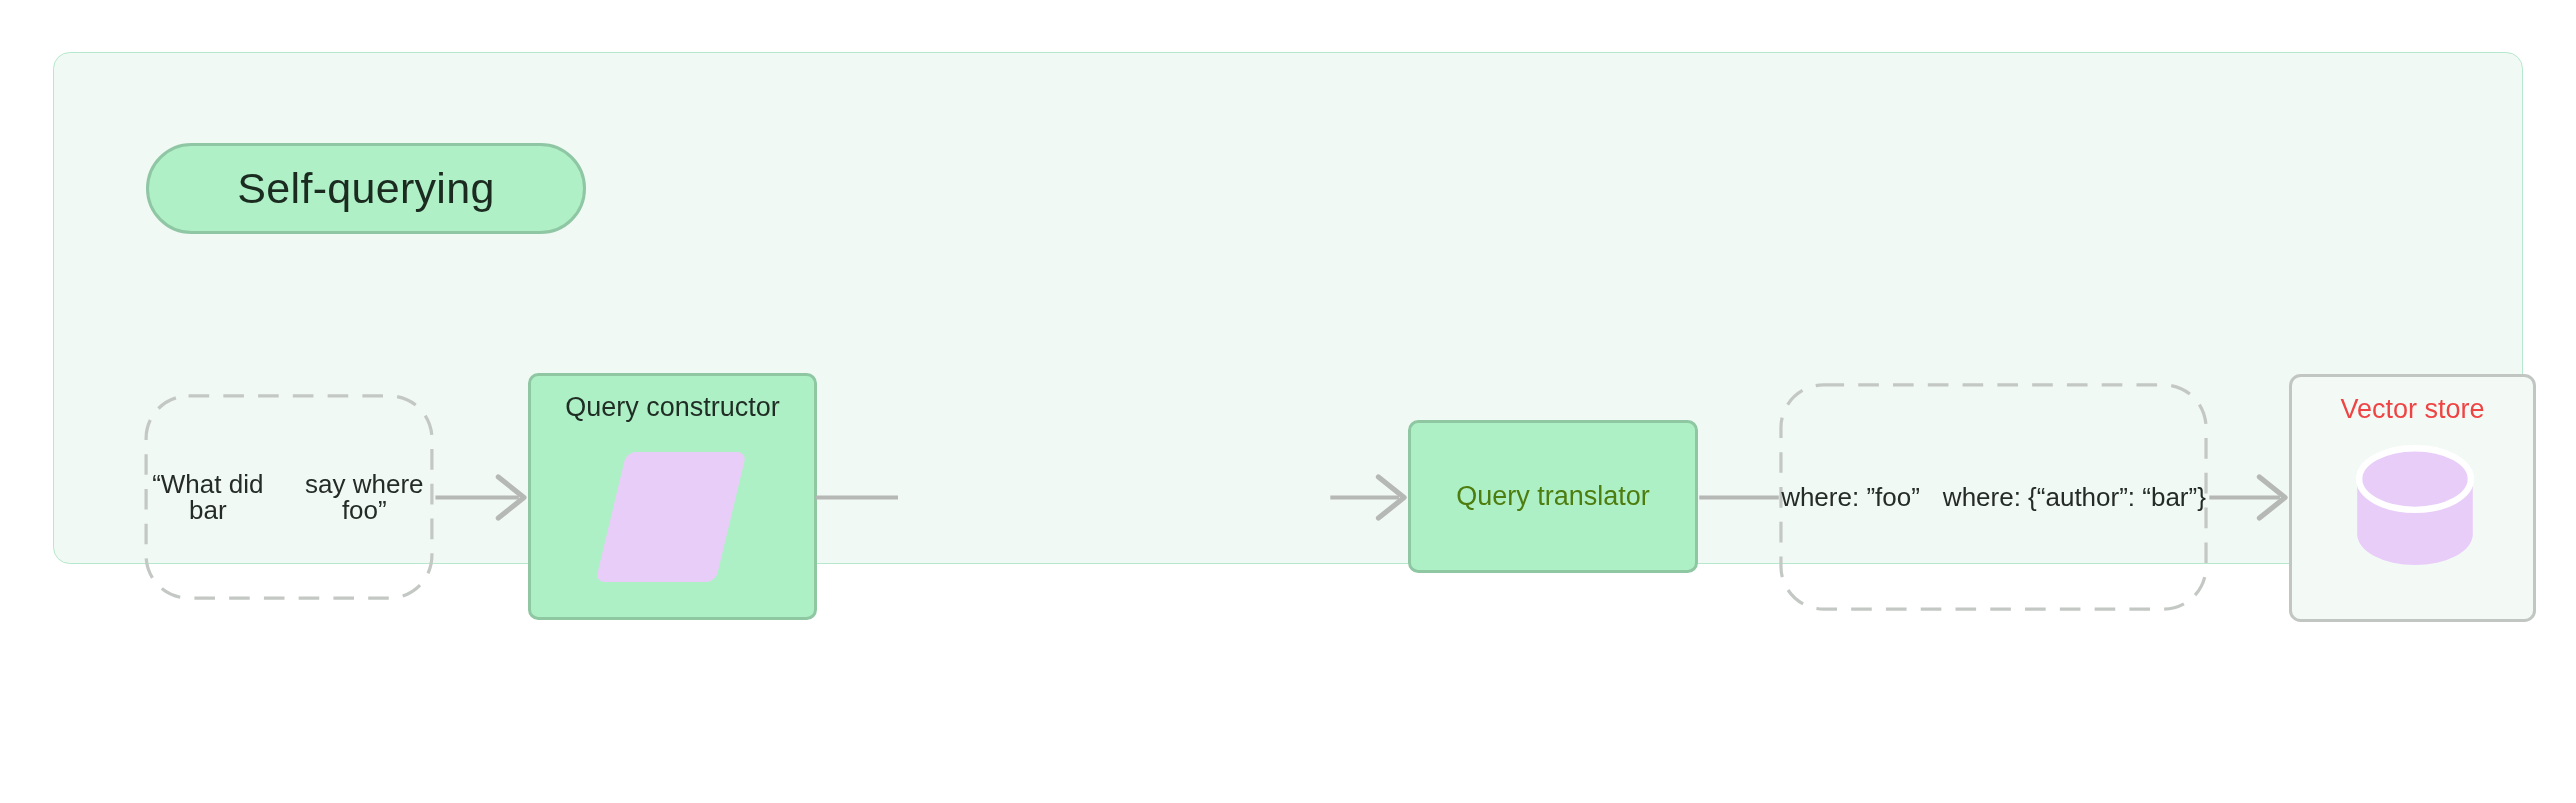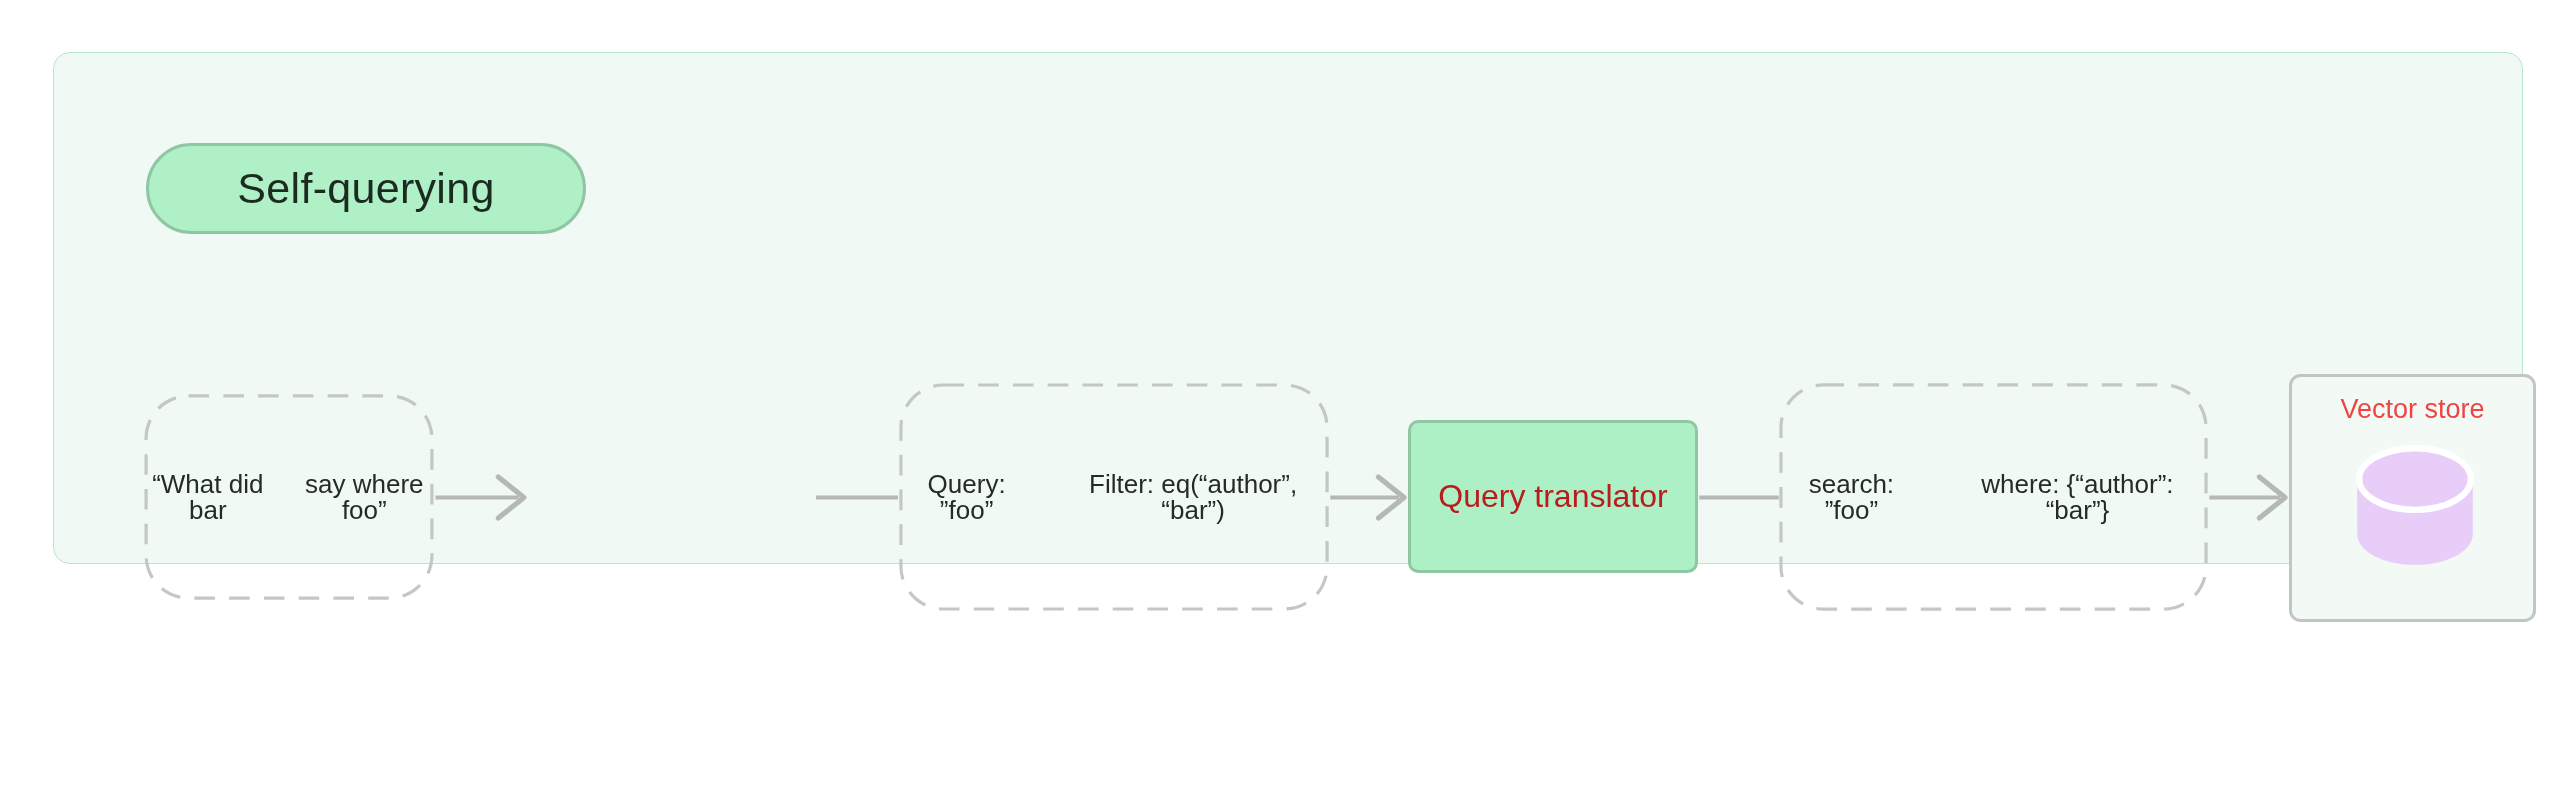--- a/index.html
+++ b/index.html
@@ -21,21 +21,21 @@
   .node-structured{left:845px;top:330px;width:430px;height:228px;}
   .node-native{left:1725px;top:330px;width:429px;height:228px;}
 
   .green-box{position:absolute;box-sizing:border-box;background:#aef0c6;
              border:3.9px solid #8fc7a2;border-radius:10.3px;}
   .qc-box{left:474px;top:320px;width:289px;height:247px;}
   .qc-label{margin-top:15.5px;text-align:center;font-size:27px;color:#1f2d24;}
   .parallelogram{position:absolute;left:80px;top:76px;width:120px;height:130px;
                  background:#e9cdf9;transform:skewX(-13.5deg);border-radius:9px;}
   .qt-box{left:1354px;top:367px;width:290px;height:153px;display:flex;align-items:center;justify-content:center;}
-  .qt-label{font-size:32px;color:#b91c1c;}
+  .qt-label{font-size:27px;color:#4d7c0f;}
 
   .vs-box{position:absolute;left:2235px;top:321px;width:247px;height:248px;box-sizing:border-box;
           background:#f3faf6;border:3.2px solid #c2c6c3;border-radius:11.6px;}
   .vs-label{margin-top:16.7px;text-align:center;font-size:27px;color:#ef4444;}
   .cylinder{position:absolute;left:62px;top:67px;}
 
   .connector{position:absolute;top:406px;height:77px;}
   .c1{left:380px;width:94px;}
   .c2{left:762px;width:82px;}
   .c3{left:1275px;width:79px;}
@@ -60,54 +60,49 @@
         <div>“What did bar</div>
         <div>say where foo”</div>
       </div>
     </div>
 
     <svg class="connector c1" width="94" height="77" viewBox="0 0 146 120">
       <line x1="2" y1="60" x2="132" y2="60" stroke="#b5b8b4" stroke-width="6"></line>
       <polyline points="100,28 140,60 100,92" fill="none" stroke="#b5b8b4" stroke-width="8" stroke-linecap="round" stroke-linejoin="round"></polyline>
     </svg>
 
+    <div class="green-box qc-box">
+      <div class="qc-label">Query constructor</div>
+      <div class="parallelogram"></div>
+    </div>
 
     <svg class="connector c2" width="82" height="77" viewBox="0 0 128 120">
       <line x1="0" y1="60" x2="128" y2="60" stroke="#b5b8b4" stroke-width="6"></line>
     </svg>
 
-    <div class="dashed-node node-structured">
-      <svg class="dash-border" width="430" height="228" viewBox="0 0 668 354">
-        <rect x="3" y="3" width="662" height="348" rx="66" fill="none" stroke="#c4c8c4" stroke-width="5" stroke-dasharray="32 22"></rect>
-      </svg>
-      <div class="node-text">
-        <div>Query: ”foo”</div>
-        <div>Filter: eq(“author”, “bar”)</div>
-      </div>
-    </div>
 
     <svg class="connector c3" width="79" height="77" viewBox="0 0 123 120">
       <line x1="2" y1="60" x2="109" y2="60" stroke="#b5b8b4" stroke-width="6"></line>
       <polyline points="77,28 117,60 77,92" fill="none" stroke="#b5b8b4" stroke-width="8" stroke-linecap="round" stroke-linejoin="round"></polyline>
     </svg>
 
     <div class="green-box qt-box">
       <div class="qt-label">Query translator</div>
     </div>
 
     <svg class="connector c4" width="80" height="77" viewBox="0 0 124 120">
       <line x1="0" y1="60" x2="124" y2="60" stroke="#b5b8b4" stroke-width="6"></line>
     </svg>
 
     <div class="dashed-node node-native">
       <svg class="dash-border" width="429" height="228" viewBox="0 0 666 354">
         <rect x="3" y="3" width="660" height="348" rx="66" fill="none" stroke="#c4c8c4" stroke-width="5" stroke-dasharray="32 22"></rect>
       </svg>
       <div class="node-text">
-        <div>search: ”foo”</div>
+        <div>where: ”foo”</div>
         <div>where: {“author”: “bar”}</div>
       </div>
     </div>
 
     <svg class="connector c5" width="81" height="77" viewBox="0 0 126 120">
       <line x1="2" y1="60" x2="112" y2="60" stroke="#b5b8b4" stroke-width="6"></line>
       <polyline points="80,28 120,60 80,92" fill="none" stroke="#b5b8b4" stroke-width="8" stroke-linecap="round" stroke-linejoin="round"></polyline>
     </svg>
 
     <div class="vs-box">

